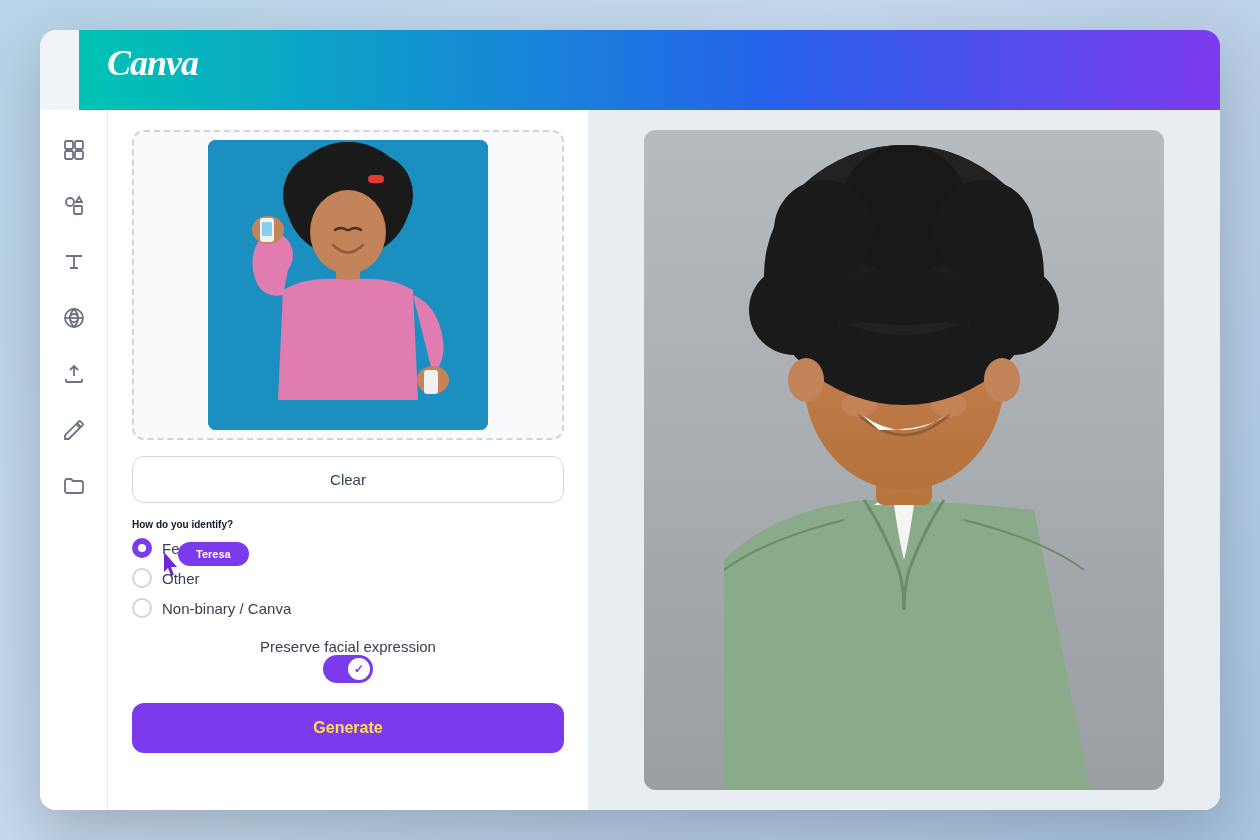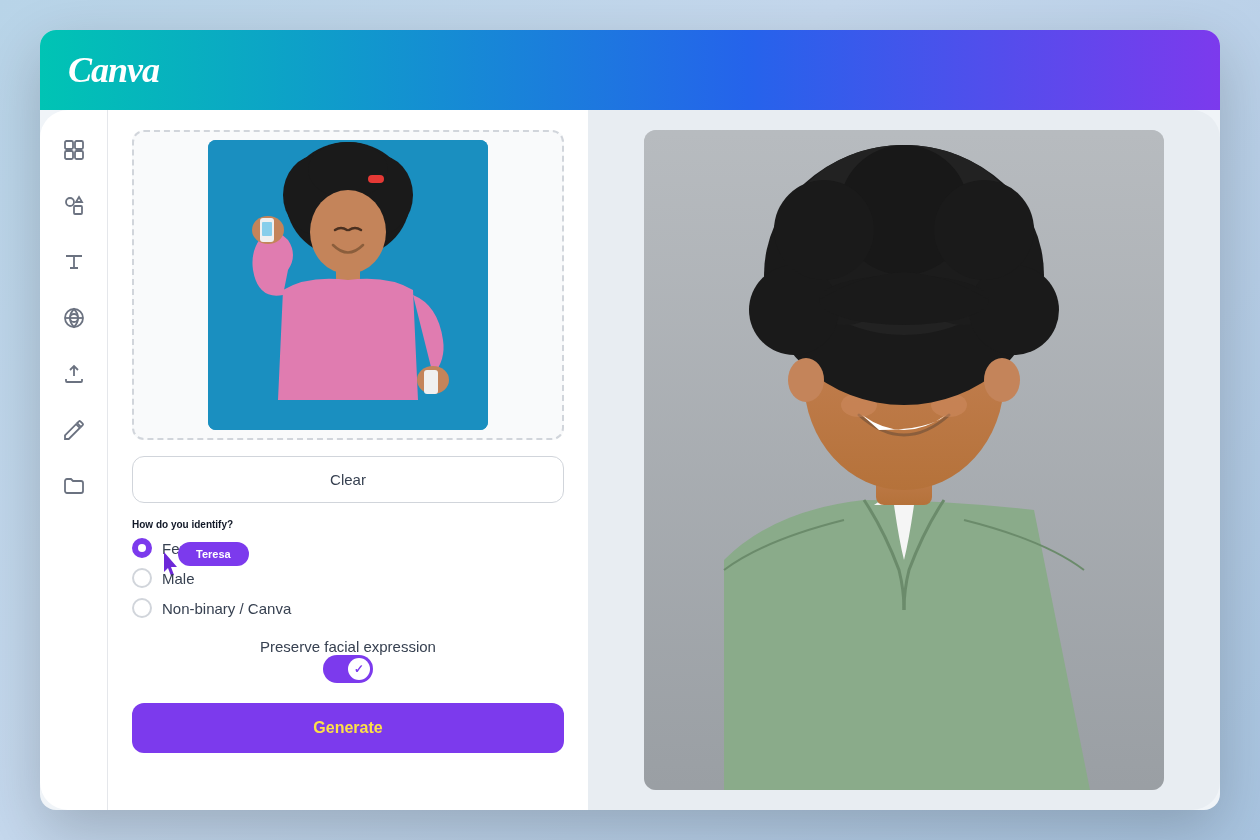--- a/index.html
+++ b/index.html
@@ -20,37 +20,37 @@
       border-radius: 16px;
       overflow: hidden;
       display: flex;
       flex-direction: column;
       box-shadow: 0 20px 60px rgba(0,0,0,0.2);
     }
     .header {
       height: 80px;
       background: linear-gradient(90deg, #00c4b4 0%, #2563eb 60%, #7c3aed 100%);
       display: flex;
-      align-items: center;
-      padding: 0 28px;
+      align-items: flex-start;
+      padding: 12px 28px;
       flex-shrink: 0;
+      margin-left: 39px;
     }
     .canva-logo {
       font-family: Georgia, 'Times New Roman', serif;
       font-style: italic;
       font-size: 36px;
       font-weight: bold;
       color: white;
       letter-spacing: -1px;
     }
     .main-content {
       flex: 1;
       display: flex;
       overflow: hidden;
-      border-radius: 28px;
     }
     .sidebar {
       width: 68px;
       background: white;
       display: flex;
       flex-direction: column;
       align-items: center;
       padding: 16px 0;
       gap: 8px;
       border-right: 1px solid #e5e7eb;
@@ -345,21 +345,21 @@
             <div style="position:absolute; left:28px; top:12px;">
               <svg width="24" height="28" viewBox="0 0 24 28" style="display:block;">
                 <path d="M4 2 L4 22 L8 18 L11 26 L14 25 L11 17 L17 17 Z" fill="#6d28d9"></path>
               </svg>
               <div style="position:absolute; left:18px; top:-8px; background:#7c3aed; color:white; font-size:11px; font-weight:700; padding:6px 18px; border-radius:20px; white-space:nowrap;">Teresa</div>
             </div>
           </div>
 
           <div class="radio-option">
             <div class="radio-circle"></div>
-            <span>Male</span>
+            <span>Other</span>
           </div>
 
           <div class="radio-option">
             <div class="radio-circle"></div>
             <span>Non-binary / Canva</span>
           </div>
         </div>
       </div>
 
       <div class="preserve-row">

